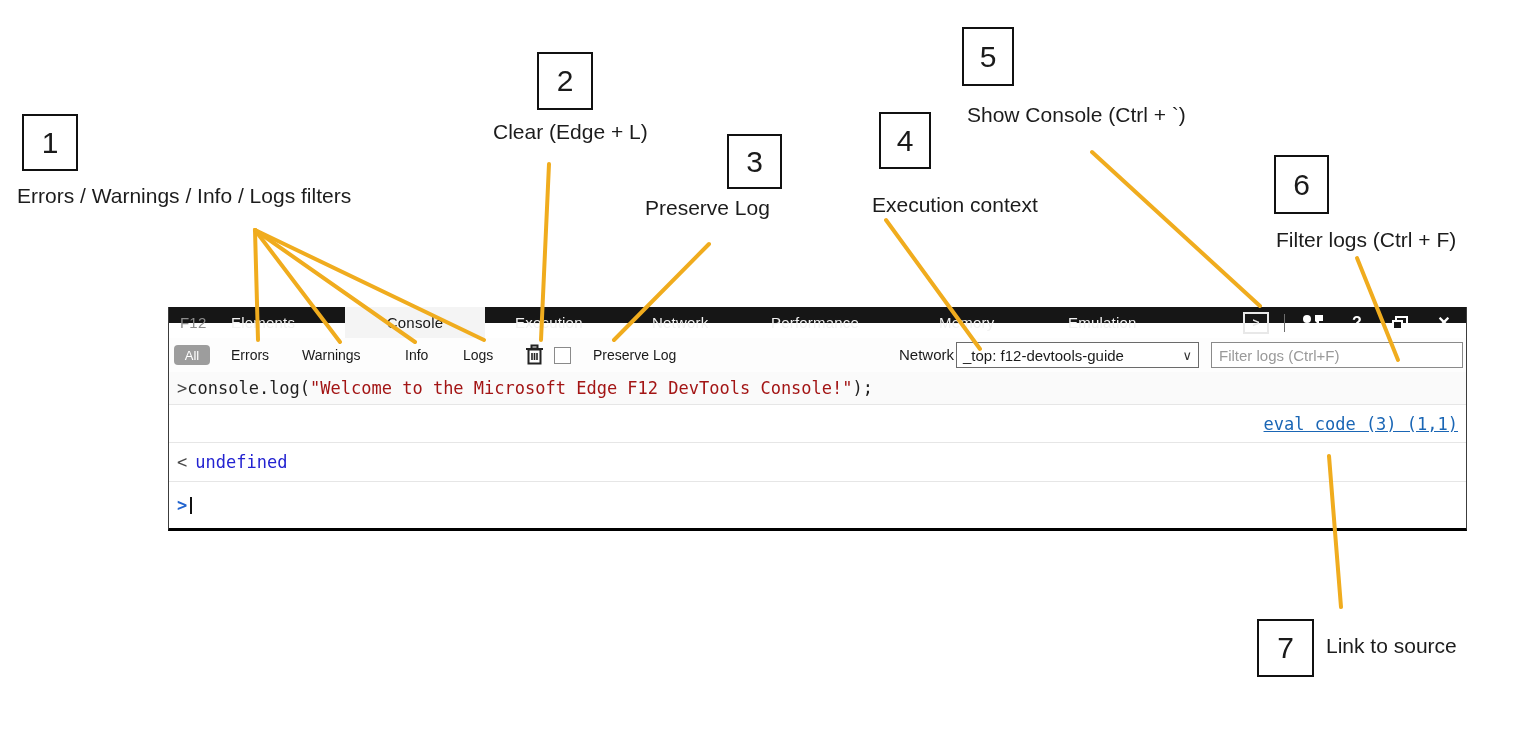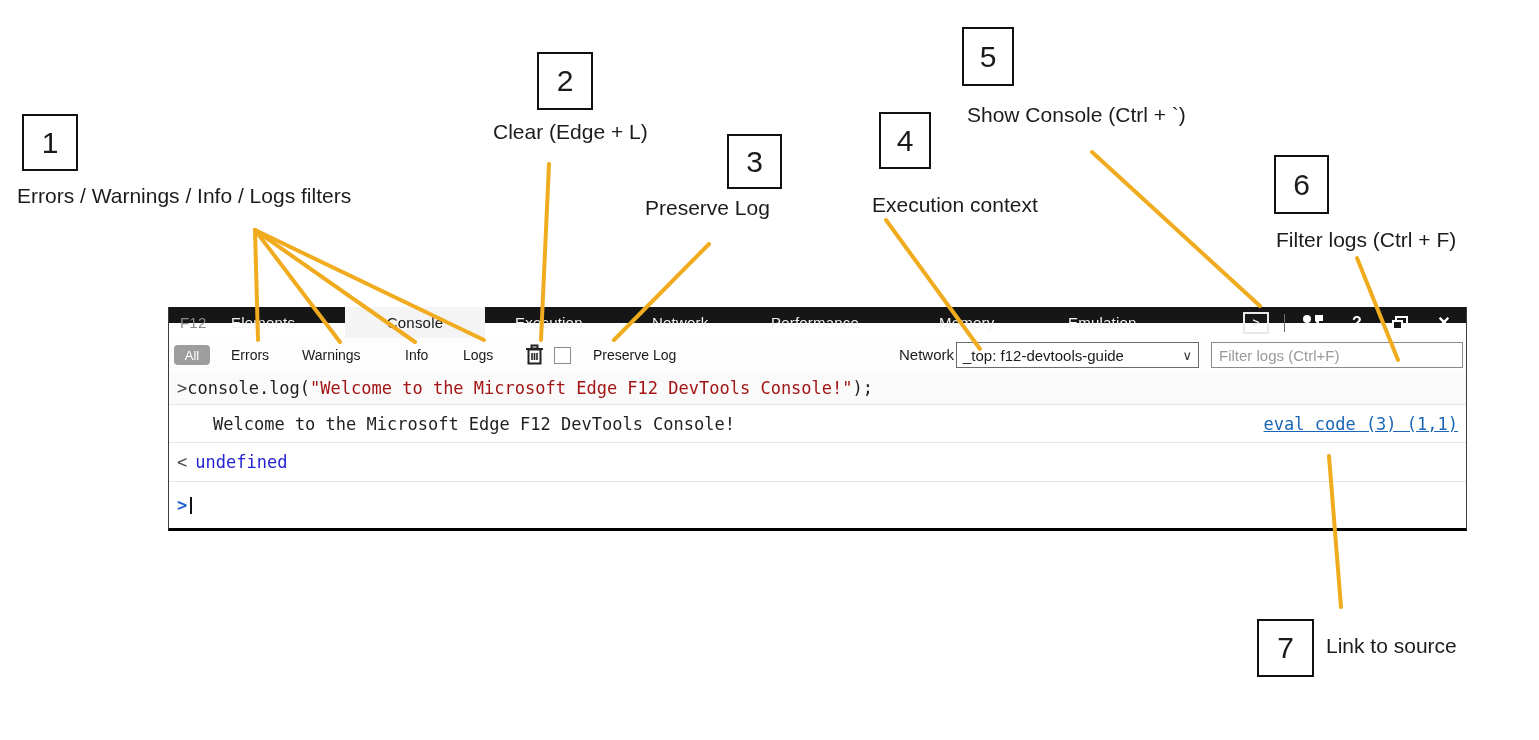--- a/index.html
+++ b/index.html
@@ -187,21 +187,20 @@
   </div>
 
   <div class="crow" style="top:65px;height:33px;background:#fafafa;padding-left:8px;">
     <span class="mgray">&gt;</span>
     <span style="">console.log(</span>
       <span style="color:#A31515;">"Welcome to the Microsoft Edge F12 DevTools Console!"</span>
       <span>);</span>
   </div>
 
   <div class="crow" style="top:98px;height:38px;padding-left:44px;">
-    <span>Welcome to the Microsoft Edge F12 DevTools Console!</span>
     <a href="#" class="abs" style="right:8px;color:#1A66B5;text-decoration:underline;">eval code (3) (1,1)</a>
   </div>
 
   <div class="crow" style="top:136px;height:39px;padding-left:8px;">
     <span class="mgray">&lt;</span>
     <span style="margin-left:8px;color:#2323D1;">undefined</span>
   </div>
 
   <div class="crow" style="top:175px;height:46px;border-bottom:none;padding-left:8px;">
     <span style="color:#2264CF;font-weight:bold;">&gt;</span>

